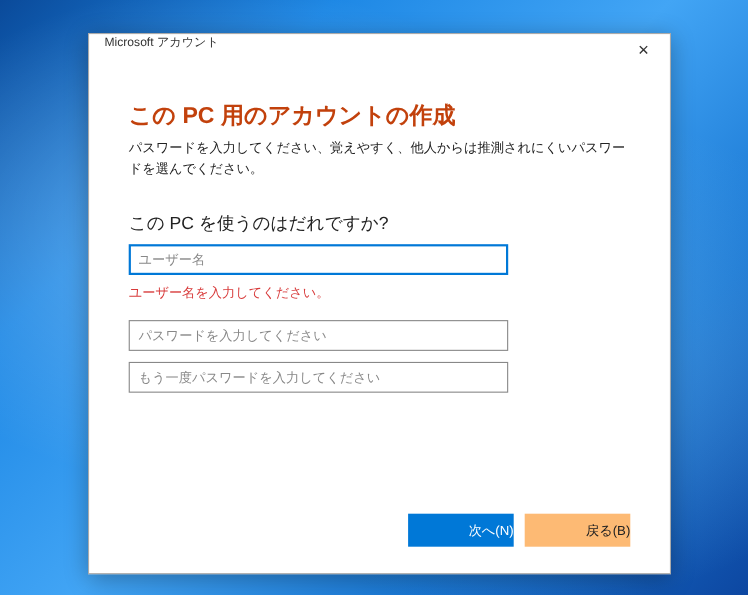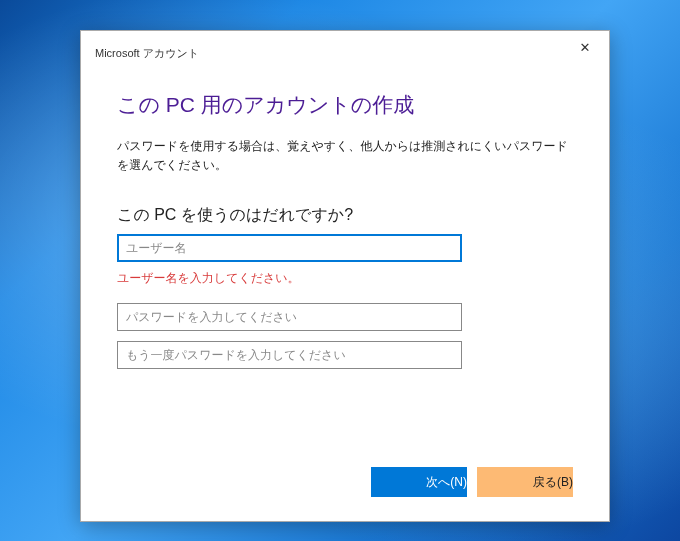--- a/index.html
+++ b/index.html
@@ -27,21 +27,21 @@
       top: 30px;
       width: 530px;
       height: 492px;
       background: #ffffff;
       border: 1px solid #aaa;
       box-shadow: 0 4px 20px rgba(0,0,0,0.3);
     }
     .titlebar {
       height: 30px;
       display: flex;
-      align-items: flex-end;
+      align-items: flex-start;
       padding: 0 4px 0 14px;
       font-size: 11px;
       color: #333;
     }
     .titlebar-title {
       flex: 1;
     }
     .close-btn {
       width: 40px;
       height: 28px;
@@ -50,23 +50,23 @@
       justify-content: center;
       font-size: 13px;
       color: #333;
       cursor: pointer;
     }
     .content {
       padding: 30px 36px 0 36px;
     }
     .heading {
       font-size: 21px;
-      font-weight: 400;
-      color: #4c1d95;
-      margin-bottom: 18px;
+      font-weight: 700;
+      color: #c2410c;
+      margin-bottom: 6px;
     }
     .description {
       font-size: 12px;
       color: #222;
       line-height: 1.6;
       margin-bottom: 30px;
     }
     .label {
       font-size: 16px;
       color: #222;
@@ -140,21 +140,21 @@
 <div class="dialog">
   <div class="titlebar">
     <span class="titlebar-title">Microsoft アカウント</span>
     <div class="close-btn">
       <span>✕</span>
     </div>
   </div>
 
   <div class="content">
     <h1 class="heading">この PC 用のアカウントの作成</h1>
-    <p class="description">パスワードを使用する場合は、覚えやすく、他人からは推測されにくいパスワードを選んでください。</p>
+    <p class="description">パスワードを入力してください、覚えやすく、他人からは推測されにくいパスワードを選んでください。</p>
 
     <div class="field-group">
       <div class="label">この PC を使うのはだれですか?</div>
       <input type="text" class="focused" placeholder="ユーザー名" style="">
       <div class="error-msg">ユーザー名を入力してください。</div>
     </div>
 
 
     <div class="pwd-input">
       <input type="password" placeholder="パスワードを入力してください" style="">

